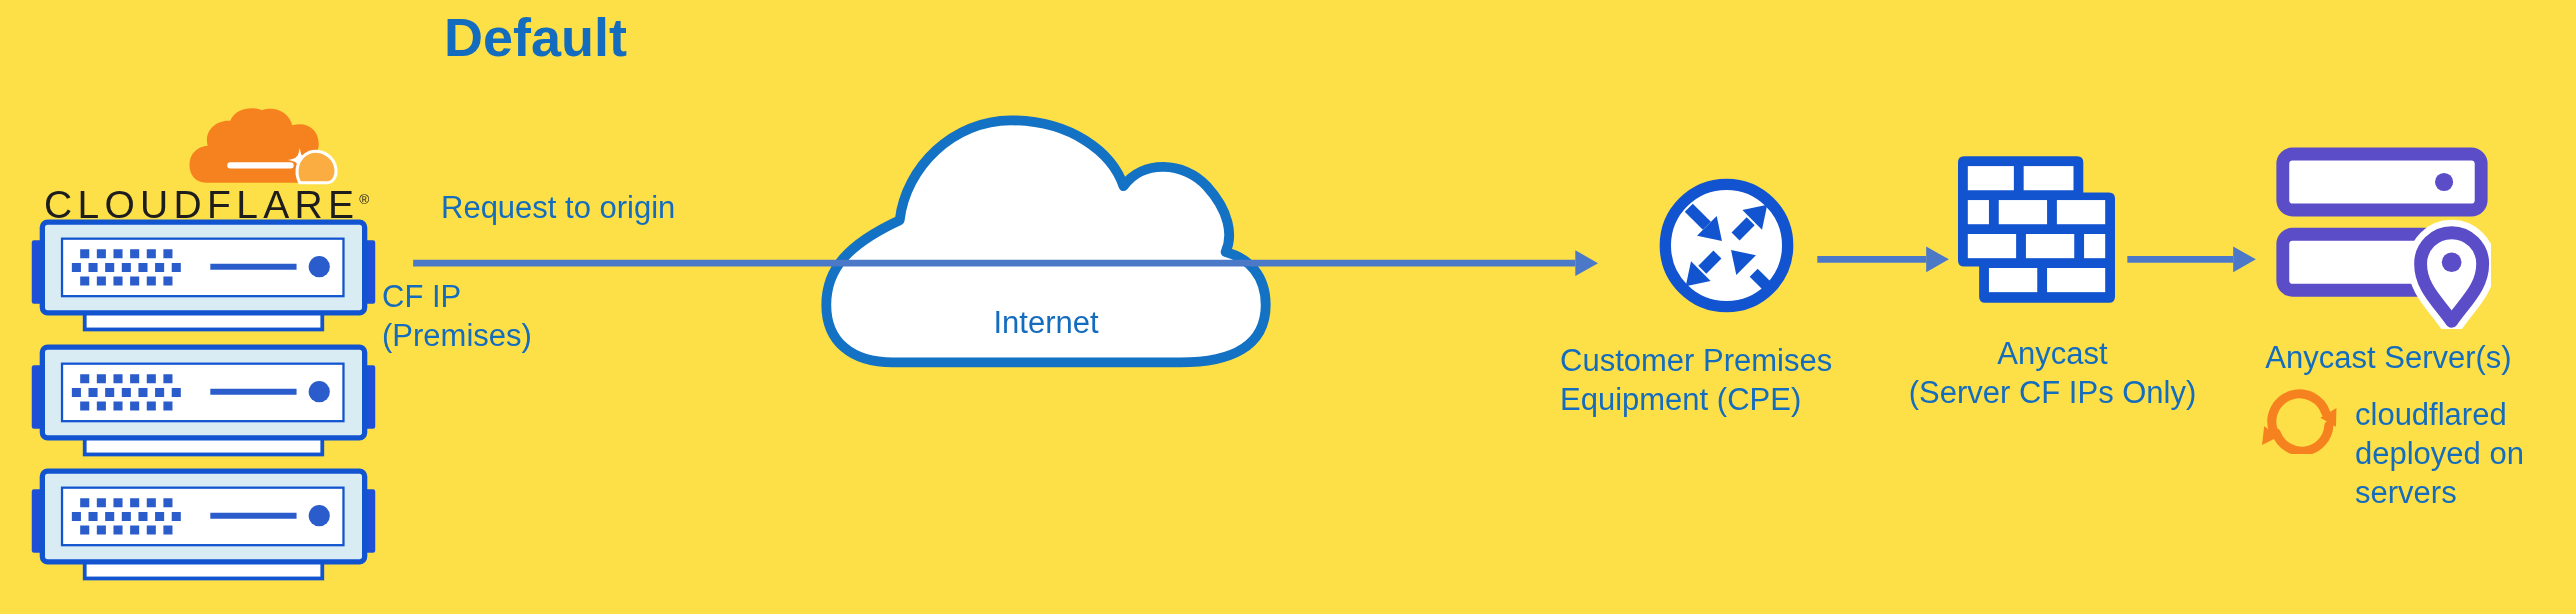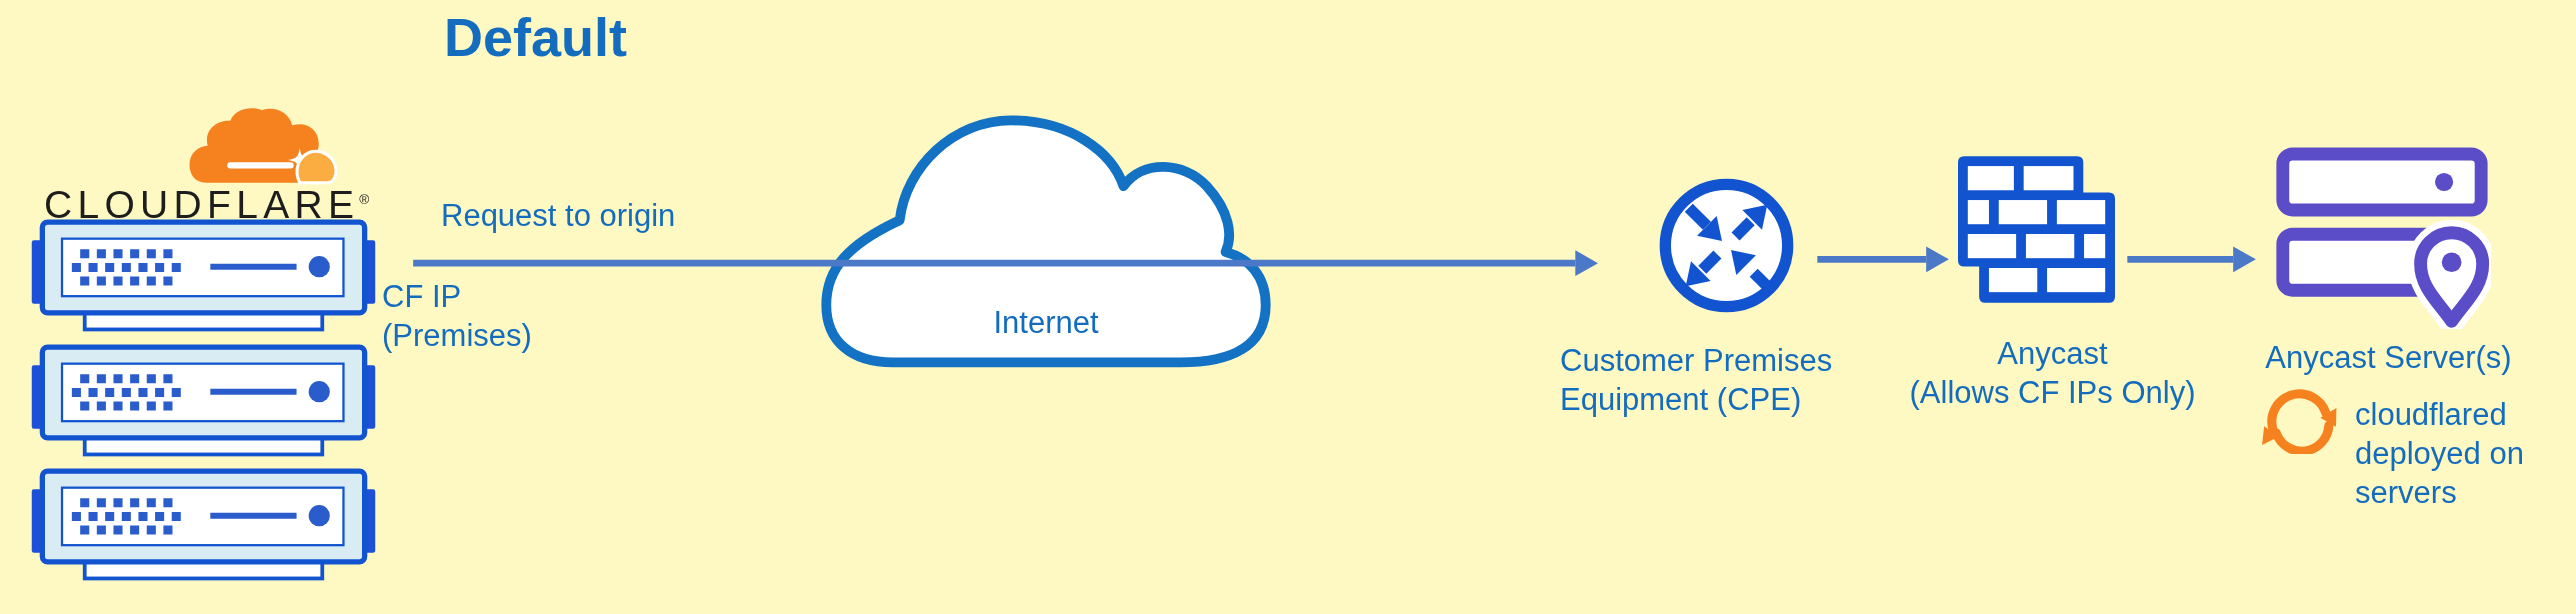--- a/index.html
+++ b/index.html
@@ -3,21 +3,21 @@
 <meta charset="utf-8">
 <style>
   :root{
     --blue-text:#146cbe; --slate-arrow:#4b78c7; --royal:#1254d0;
     --cloud-stroke:#1372c4; --server-fill:#d9ecf4; --server-tab:#1d4fd7;
     --server-detail:#2b5ccb; --purple:#5b4cc8; --orange:#f6821f;
     --orange-light:#fbad41; --ink:#1d1d1d;
   }
   *{margin:0;padding:0;box-sizing:border-box}
   body{background:#fff;font-family:"Liberation Sans","DejaVu Sans",sans-serif}
-  .page{position:relative;width:2576px;height:614px;background:#fef9c3;overflow:hidden}
+  .page{position:relative;width:2576px;height:614px;background:#fde047;overflow:hidden}
   .abs{position:absolute}
   .title{font-size:54px;font-weight:bold;color:var(--blue-text);letter-spacing:0px}
   .lbl{font-size:31px;color:var(--blue-text);line-height:39px;white-space:nowrap}
   .lbl.center{text-align:center}
   .wordmark{font-size:39px;font-weight:normal;letter-spacing:5.3px;color:var(--ink);white-space:nowrap}
   .wordmark sup{font-size:13.6px;letter-spacing:0}
   svg{display:block}
   .slate{stroke:var(--slate-arrow)}
   .slate-fill{fill:var(--slate-arrow)}
   .z1{z-index:1}.z2{z-index:2}.z3{z-index:3}
@@ -56,21 +56,21 @@
   <svg class="abs" style="left:30px;top:219px" width="347" height="115" viewBox="0 0 458 152">
       <use href="#edge-server"></use>
     </svg>
   <svg class="abs" style="left:30px;top:344px" width="347" height="115" viewBox="0 0 458 152">
       <use href="#edge-server"></use>
     </svg>
   <svg class="abs" style="left:30px;top:468px" width="347" height="115" viewBox="0 0 458 152">
       <use href="#edge-server"></use>
     </svg>
 
-  <div class="abs lbl" style="left:441px;top:196px">Request to origin</div>
+  <div class="abs lbl" style="left:441px;top:188px">Request to origin</div>
   <div class="abs lbl" style="left:382px;top:277px">
     <div>CF IP</div>
     <div>(Premises)</div>
   </div>
 
   <svg class="abs z1" style="left:821px;top:114px" width="450" height="254" viewBox="0 0 595 335">
     <path fill="#fff" stroke="var(--cloud-stroke)" stroke-width="13" stroke-linejoin="round" d="M95 328 L475 328 C540 328 588 308 588 252 C588 214 566 190 535 182 C545 160 540 128 510 95 C480 62 425 60 400 95 C385 50 330 8 251 8 C175 8 112 70 104 140 C35 172 7 205 7 252 C7 300 40 328 95 328 Z"></path>
   </svg>
   <div class="abs lbl center z3" style="left:821px;top:303px;width:450px">Internet</div>
 
@@ -119,21 +119,21 @@
         <rect x="131" y="58" width="64" height="32"></rect>
       <rect x="13" y="103" width="64" height="32"></rect>
         <rect x="90" y="103" width="64" height="32"></rect>
         <rect x="167" y="103" width="28" height="32"></rect>
       <rect x="41" y="148" width="64" height="32"></rect>
         <rect x="118" y="148" width="77" height="32"></rect>
     </g>
   </svg>
   <div class="abs lbl center" style="left:1901px;top:334px;width:303px">
     <div>Anycast</div>
-    <div>(Allows CF IPs Only)</div>
+    <div>(Server CF IPs Only)</div>
   </div>
 
   <svg class="abs z3" style="left:2276px;top:147px" width="215" height="182" viewBox="0 0 284 240">
     <rect x="9" y="9" width="262" height="74" rx="13" fill="#fff" stroke="var(--purple)" stroke-width="17"></rect>
     <circle cx="222" cy="46" r="12" fill="var(--purple)"></circle>
     <rect x="9" y="115" width="230" height="74" rx="13" fill="#fff" stroke="var(--purple)" stroke-width="17"></rect>
     <g>
       <path d="M232 230 C213 203 191 185 191 154 A41 41 0 1 1 273 154 C273 185 251 203 232 230 Z" fill="#fff" stroke="#fff" stroke-width="34" stroke-linejoin="round"></path>
       <path d="M232 230 C213 203 191 185 191 154 A41 41 0 1 1 273 154 C273 185 251 203 232 230 Z" fill="#fff" stroke="var(--purple)" stroke-width="17" stroke-linejoin="round"></path>
       <circle cx="232" cy="152" r="13" fill="var(--purple)"></circle>

